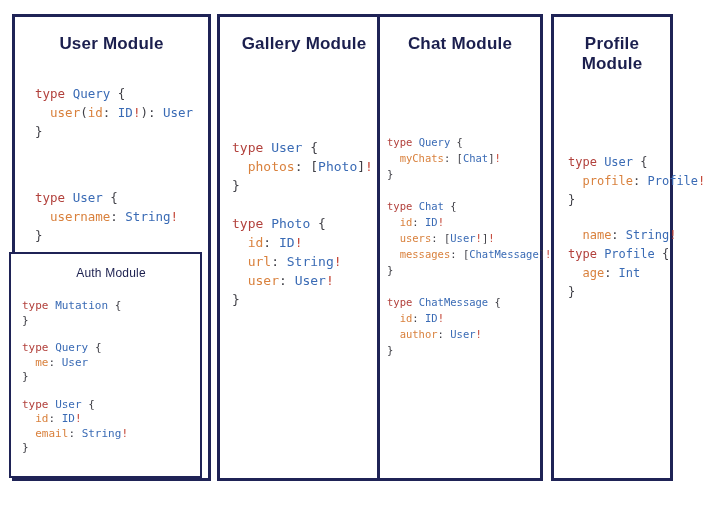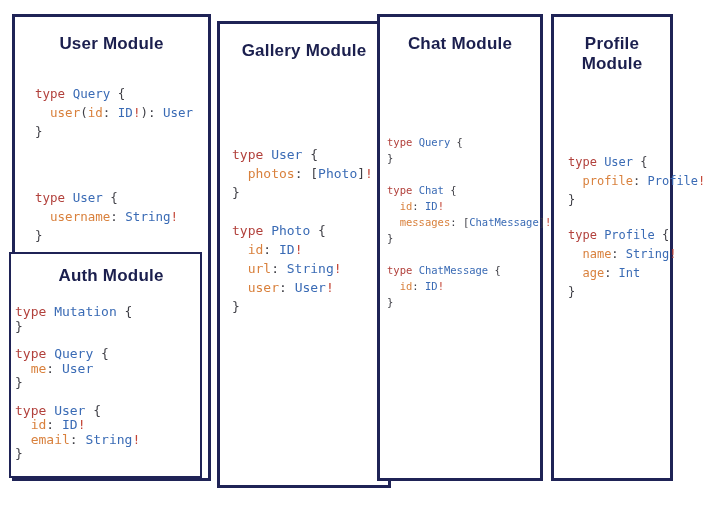--- a/index.html
+++ b/index.html
@@ -17,21 +17,21 @@
     width:704px;height:511px;
     font-family:"Liberation Sans",sans-serif;
     position:relative;overflow:hidden;
   }
   .board{position:absolute;left:4px;top:0;width:704px;height:511px;background:#fff;}
   .panel{
     position:absolute;top:14px;height:467px;
     background:#fff;border:3px solid var(--c-border);
   }
   .panel-1{left:8px;width:199px;}
-  .panel-2{left:213px;width:174px;margin-top:7px;}
+  .panel-2{left:213px;width:174px;}
   .panel-3{left:373px;width:166px;}
   .panel-4{left:547px;width:122px;}
   .panel-title{
     margin-top:17px;text-align:center;
     color:var(--c-title);font-size:17px;font-weight:700;letter-spacing:.2px;
   }
   .code{
     font-family:"DejaVu Sans Mono","Liberation Mono",monospace;
     color:var(--c-pu);
   }
@@ -50,23 +50,23 @@
   .panel-3 > .code .code-block{margin-bottom:16px;}
   .panel-4 > .code{margin:79px 0 0 14px;font-size:12px;line-height:19px;}
   .panel-4 > .code .code-block{margin-bottom:16px;}
   
   .subpanel{
     position:absolute;left:-6px;right:6px;top:235px;bottom:0px;
     background:#fff;border:2px solid var(--c-border);
   }
   .subpanel-title{
     margin-top:12px;text-align:center;
-    color:var(--c-title);font-size:17px;font-weight:700;letter-spacing:.2px;padding-left:11px;
+    color:var(--c-title);font-size:12px;font-weight:400;letter-spacing:.2px;padding-left:11px;
   }
-  .subpanel .code{margin:19px 0 0 4px;font-size:13px;line-height:14.5px;}
+  .subpanel .code{margin:19px 0 0 11px;font-size:11px;line-height:14.5px;}
   .subpanel .code .code-block{margin-bottom:13px;}
 </style>
 </head>
 <body>
 
 <div class="board">
 
   <section class="panel panel-1">
     <h2 class="panel-title">User Module</h2>
     <div class="code">
@@ -119,46 +119,49 @@
           <div class="code-line"><span class="tk-pu">}</span></div>
         </div>
       </div>
   </section>
 
   <section class="panel panel-3">
     <h2 class="panel-title">Chat Module</h2>
     <div class="code">
         <div class="code-block">
           <div class="code-line"><span class="tk-kw">type</span> <span class="tk-ty">Query</span> <span class="tk-pu">{</span></div>
+          <div class="code-line">  <span class="tk-fd">myChats</span><span class="tk-pu">:</span> <span class="tk-pu">[</span><span class="tk-ty">Chat</span><span class="tk-pu">]</span><span class="tk-bg">!</span></div>
           <div class="code-line"><span class="tk-pu">}</span></div>
         </div>
         <div class="code-block">
           <div class="code-line"><span class="tk-kw">type</span> <span class="tk-ty">Chat</span> <span class="tk-pu">{</span></div>
           <div class="code-line">  <span class="tk-fd">id</span><span class="tk-pu">:</span> <span class="tk-ty">ID</span><span class="tk-bg">!</span></div>
+          <div class="code-line">  <span class="tk-fd">users</span><span class="tk-pu">:</span> <span class="tk-pu">[</span><span class="tk-ty">User</span><span class="tk-bg">!</span><span class="tk-pu">]</span><span class="tk-bg">!</span></div>
           <div class="code-line">  <span class="tk-fd">messages</span><span class="tk-pu">:</span> <span class="tk-pu">[</span><span class="tk-ty">ChatMessage</span><span class="tk-pu">]</span><span class="tk-bg">!</span></div>
           <div class="code-line"><span class="tk-pu">}</span></div>
         </div>
         <div class="code-block">
           <div class="code-line"><span class="tk-kw">type</span> <span class="tk-ty">ChatMessage</span> <span class="tk-pu">{</span></div>
           <div class="code-line">  <span class="tk-fd">id</span><span class="tk-pu">:</span> <span class="tk-ty">ID</span><span class="tk-bg">!</span></div>
+          <div class="code-line">  <span class="tk-fd">author</span><span class="tk-pu">:</span> <span class="tk-ty">User</span><span class="tk-bg">!</span></div>
           <div class="code-line"><span class="tk-pu">}</span></div>
         </div>
       </div>
   </section>
 
   <section class="panel panel-4">
     <h2 class="panel-title">Profile Module</h2>
     <div class="code">
         <div class="code-block">
           <div class="code-line"><span class="tk-kw">type</span> <span class="tk-ty">User</span> <span class="tk-pu">{</span></div>
           <div class="code-line">  <span class="tk-fd">profile</span><span class="tk-pu">:</span> <span class="tk-ty">Profile</span><span class="tk-bg">!</span></div>
           <div class="code-line"><span class="tk-pu">}</span></div>
         </div>
         <div class="code-block">
+          <div class="code-line">  <span class="tk-fd">name</span><span class="tk-pu">:</span> <span class="tk-ty">String</span><span class="tk-bg">!</span></div>
           <div class="code-line"><span class="tk-kw">type</span> <span class="tk-ty">Profile</span> <span class="tk-pu">{</span></div>
-          <div class="code-line">  <span class="tk-fd">name</span><span class="tk-pu">:</span> <span class="tk-ty">String</span><span class="tk-bg">!</span></div>
           <div class="code-line">  <span class="tk-fd">age</span><span class="tk-pu">:</span> <span class="tk-ty">Int</span></div>
           <div class="code-line"><span class="tk-pu">}</span></div>
         </div>
       </div>
   </section>
 
 </div>
 
 </body></html>

